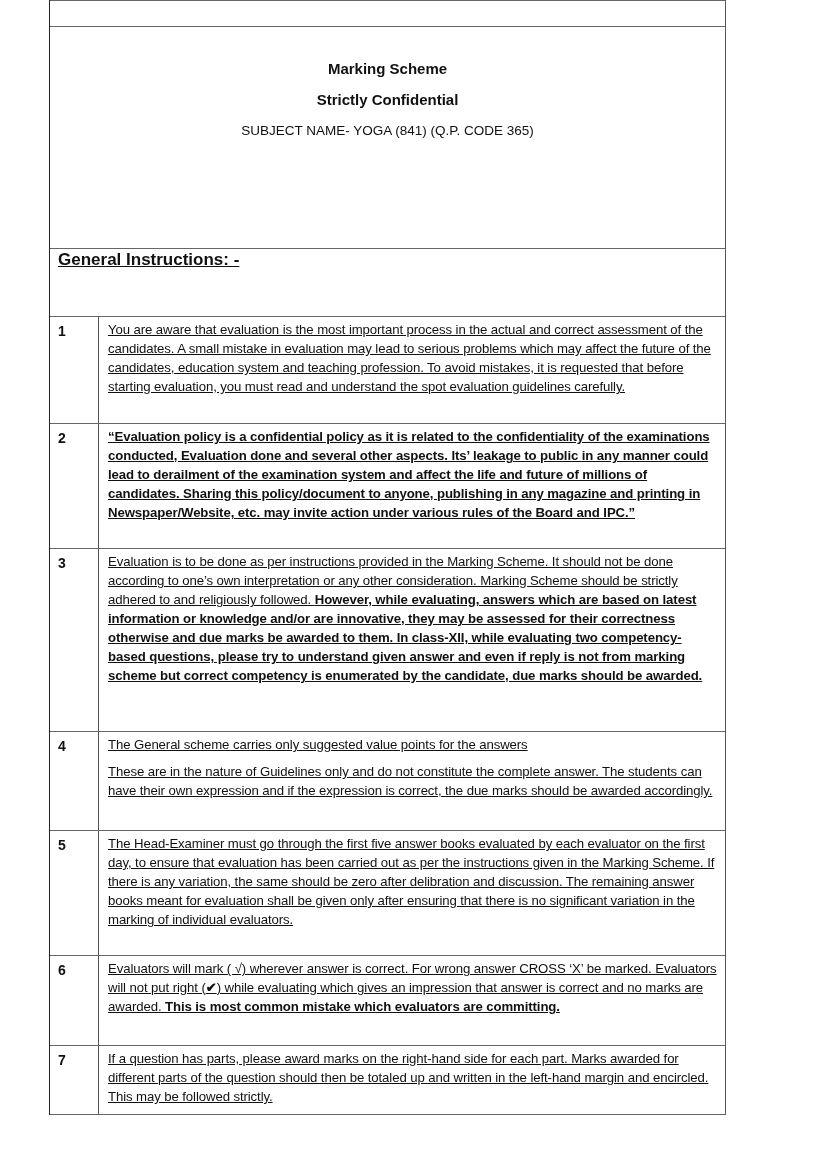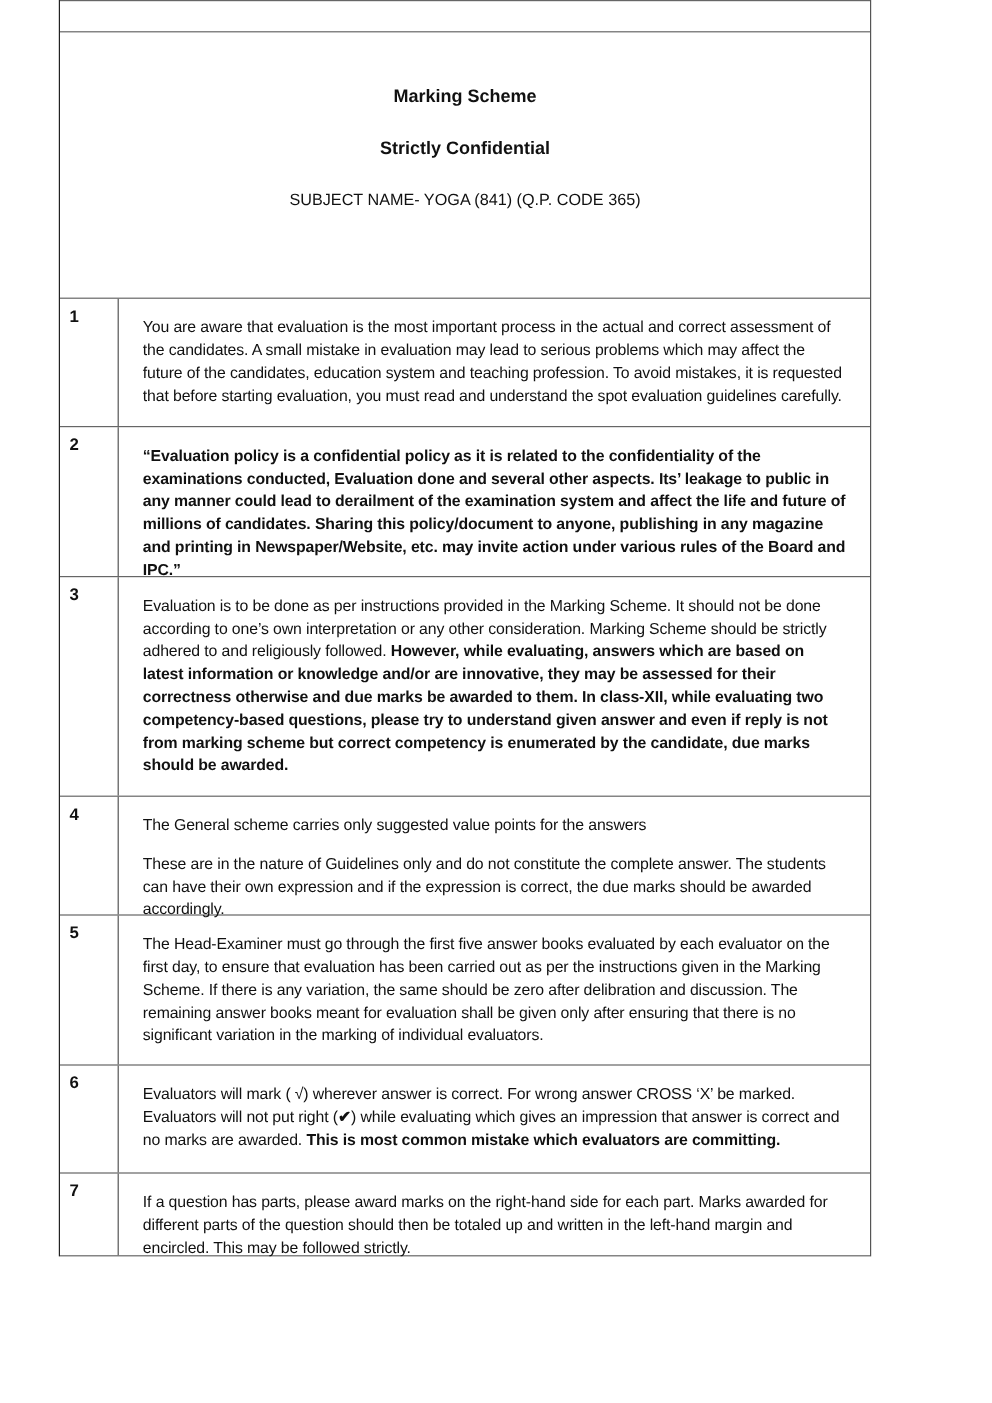--- a/index.html
+++ b/index.html
@@ -2,44 +2,47 @@
 <html><head>
 <meta charset="utf-8">
 <style>
   html, body { margin:0; padding:0; background:#ffffff; }
   body { width:827px; height:1169px; position:relative; overflow:hidden;
          font-family:"Liberation Sans", sans-serif; color:#111; }
   .page { position:absolute; left:49px; top:0; width:677px; }
   .box { border-left:1.5px solid #222; border-right:1.5px solid #555; box-sizing:border-box; }
   .top-strip { height:27px; border-top:1.5px solid #666; border-bottom:1.5px solid #666; box-sizing:border-box; }
   .header { height:222px; border-bottom:1.5px solid #666; box-sizing:border-box; text-align:center; padding-top:32px; }
-  .header .line { font-size:15px; height:31px; line-height:20px; letter-spacing:0;margin-top:12px; }
+  .header .line { font-size:15px; height:31px; line-height:20px; letter-spacing:0; }
   .header .line.sub { font-size:13.5px; font-weight:normal; }
   .header .line.main { font-size:15px; font-weight:bold; }
   .gi { height:68px; border-bottom:1.5px solid #666; box-sizing:border-box; padding:0 0 0 8px; }
   .gi span { display:inline-block; margin-top:1px; font-weight:bold; font-size:17px; text-decoration:underline; }
   .row { display:flex; border-bottom:1.5px solid #666; box-sizing:border-box; }
   .num { width:49px; border-right:1.5px solid #555; box-sizing:border-box; font-weight:bold; font-size:14px; padding:6px 0 0 8px; }
   .txt { flex:1; font-size:13.2px; line-height:19px; padding:1px 6px 10px 7px; letter-spacing:-0.1px; }
   .txt b { font-weight:bold; }
-  .txt p { margin:13px; }
+  .txt p { margin:2px;text-decoration:underline; }
   .txt p + p { margin-top:8px; }
 </style>
 </head>
 <body>
 
 <div class="page box">
   <div class="top-strip"></div>
 
   <div class="header">
     <div class="line main">Marking Scheme</div>
     <div class="line main">Strictly Confidential</div>
     <div class="line sub">SUBJECT NAME- YOGA  (841) (Q.P. CODE 365)</div>
   </div>
 
+  <div class="gi">
+    <span>General Instructions: -</span>
+  </div>
 
   <div class="row" style="height:107px">
     <div class="num">1</div>
     <div class="txt">
         <p>You are aware that evaluation is the most important process in the actual and correct assessment of the candidates. A small mistake in evaluation may lead to serious problems which may affect the future of the candidates, education system and teaching profession. To avoid mistakes, it is requested that before starting evaluation, you must read and understand the spot evaluation guidelines carefully.</p>
       </div>
   </div>
 
   <div class="row" style="height:125px">
     <div class="num">2</div>

